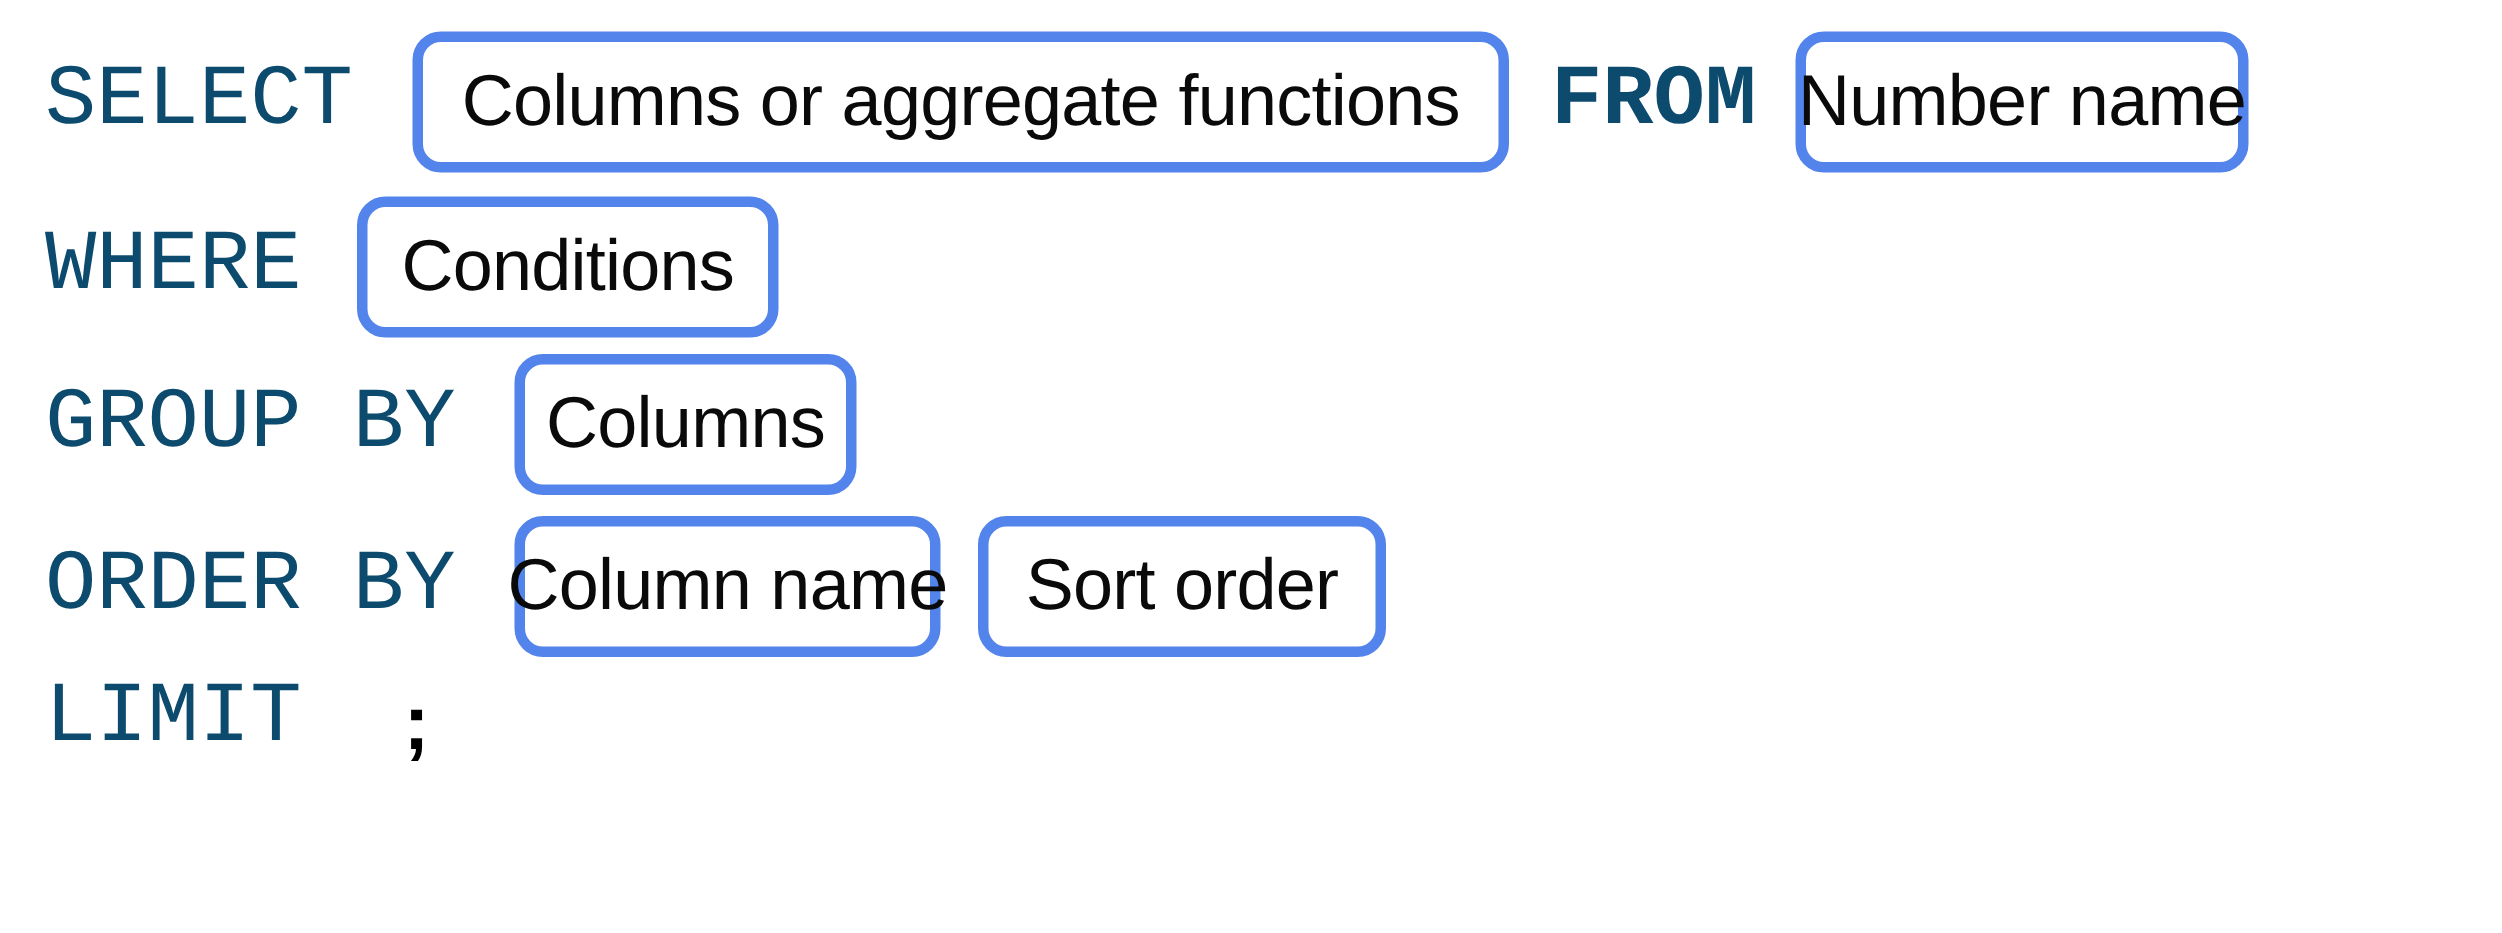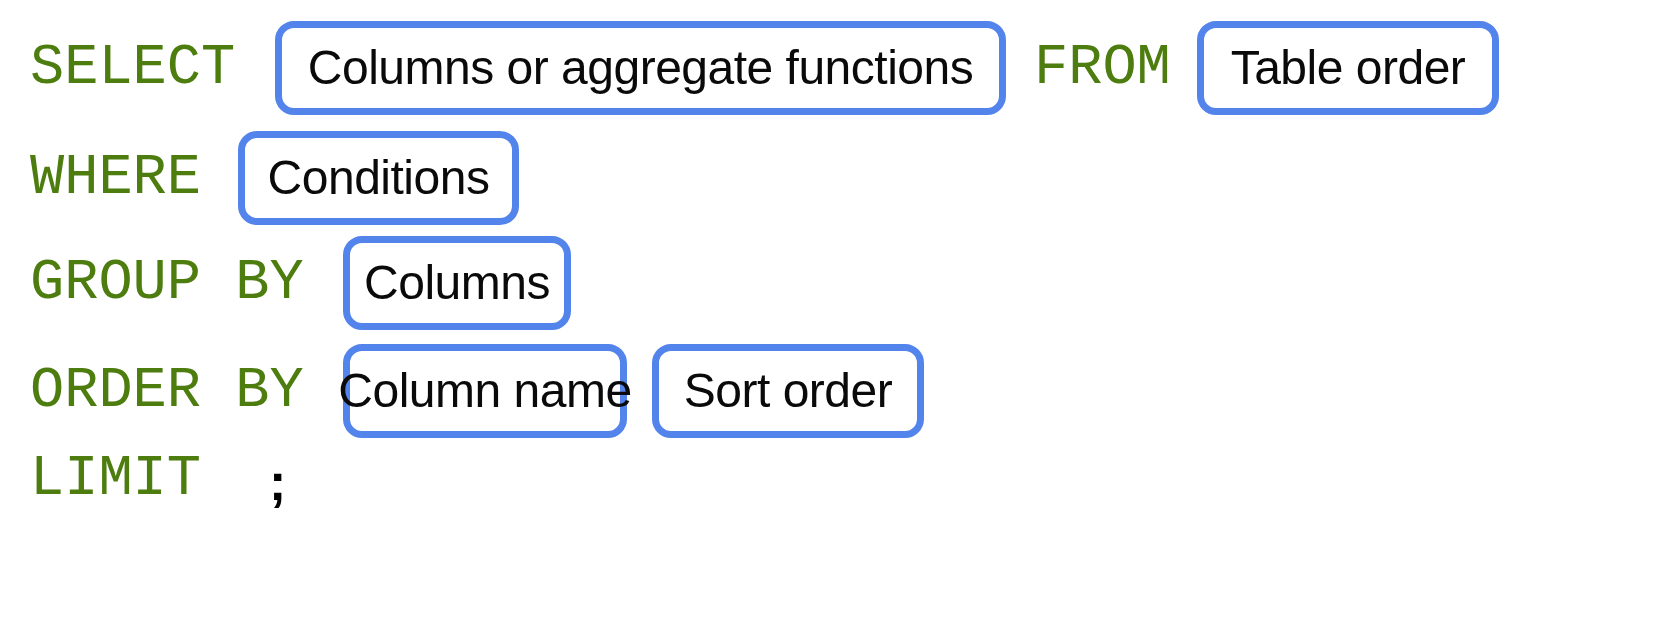--- a/index.html
+++ b/index.html
@@ -29,21 +29,21 @@
     flex-direction: row;
     align-items: center;
     white-space: nowrap;
   }
 
   
   .keyword {
     font-family: "Liberation Mono", "DejaVu Sans Mono", monospace;
     font-size: 57px;
     font-weight: 400;
-    color: #4d7c0f;
+    color: #0c4a6e;
     letter-spacing: 0px;
     line-height: 1;
     display: inline-block;
   }
 
   
   .token {
     box-sizing: border-box;
     display: inline-flex;
     align-items: center;
@@ -76,21 +76,21 @@
 
   
   #row-select   { top: 21px;  }
   #row-where    { top: 131px; }
   #row-groupby  { top: 236px; }
   #row-orderby  { top: 344px; }
   #row-limit    { top: 451px; align-items: flex-end; }
 
   
   .kw-select   { width: 245px; }
-  .kw-from     { width: 163px; margin-left: 28px; }
+  .kw-from     { width: 163px; margin-left: 28px; font-weight: bold; }
   .kw-where    { width: 208px; }
   .kw-groupby  { width: 313px; }
   .kw-orderby  { width: 313px; }
   .kw-limit    { width: 223px; }
 
   .tok-columns-agg { width: 731px; }
   .tok-table-name  { width: 302px; }
   .tok-conditions  { width: 281px; }
   .tok-columns     { width: 228px; }
   .tok-column-name { width: 284px; }
@@ -104,21 +104,21 @@
 
 <div id="canvas">
 
   <div class="sql-row" id="row-select" style="left:30px;">
     <span class="keyword kw-select">SELECT</span>
     <span class="token tok-columns-agg">
       <span class="token-label">Columns or aggregate functions</span>
     </span>
     <span class="keyword kw-from">FROM</span>
     <span class="token tok-table-name">
-      <span class="token-label">Table order</span>
+      <span class="token-label">Number name</span>
     </span>
   </div>
 
   <div class="sql-row" id="row-groupby" style="left:30px;">
     <span class="keyword kw-groupby">GROUP BY</span>
     <span class="token tok-columns">
       <span class="token-label">Columns</span>
     </span>
   </div>
 

